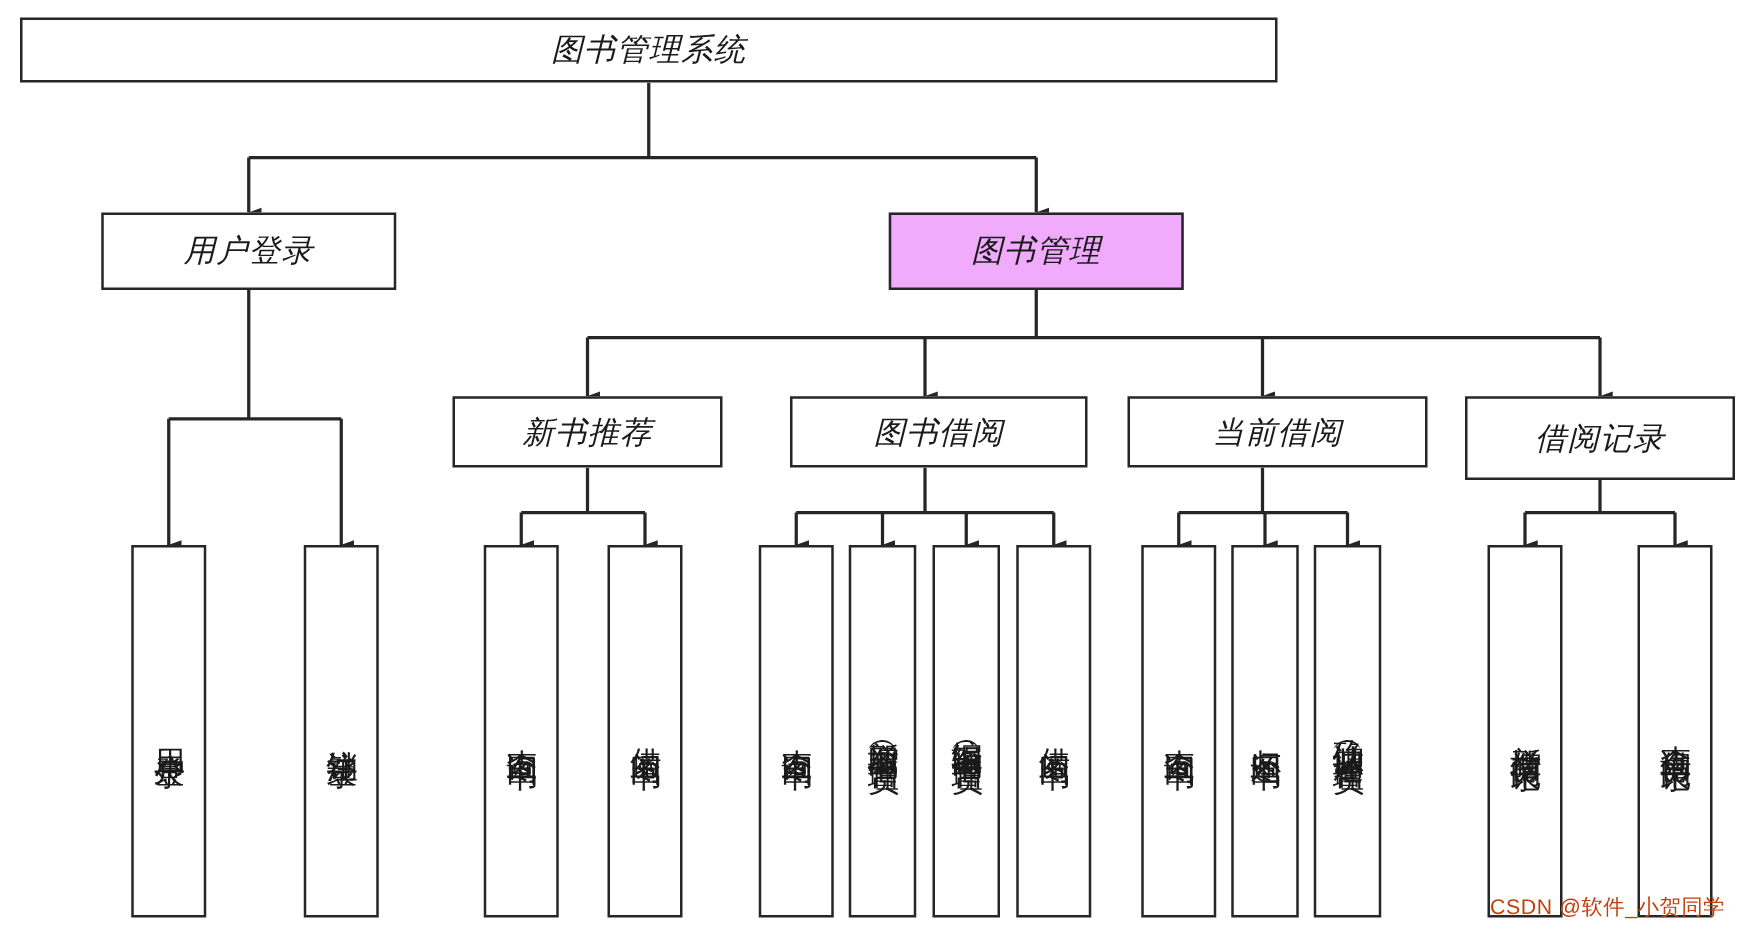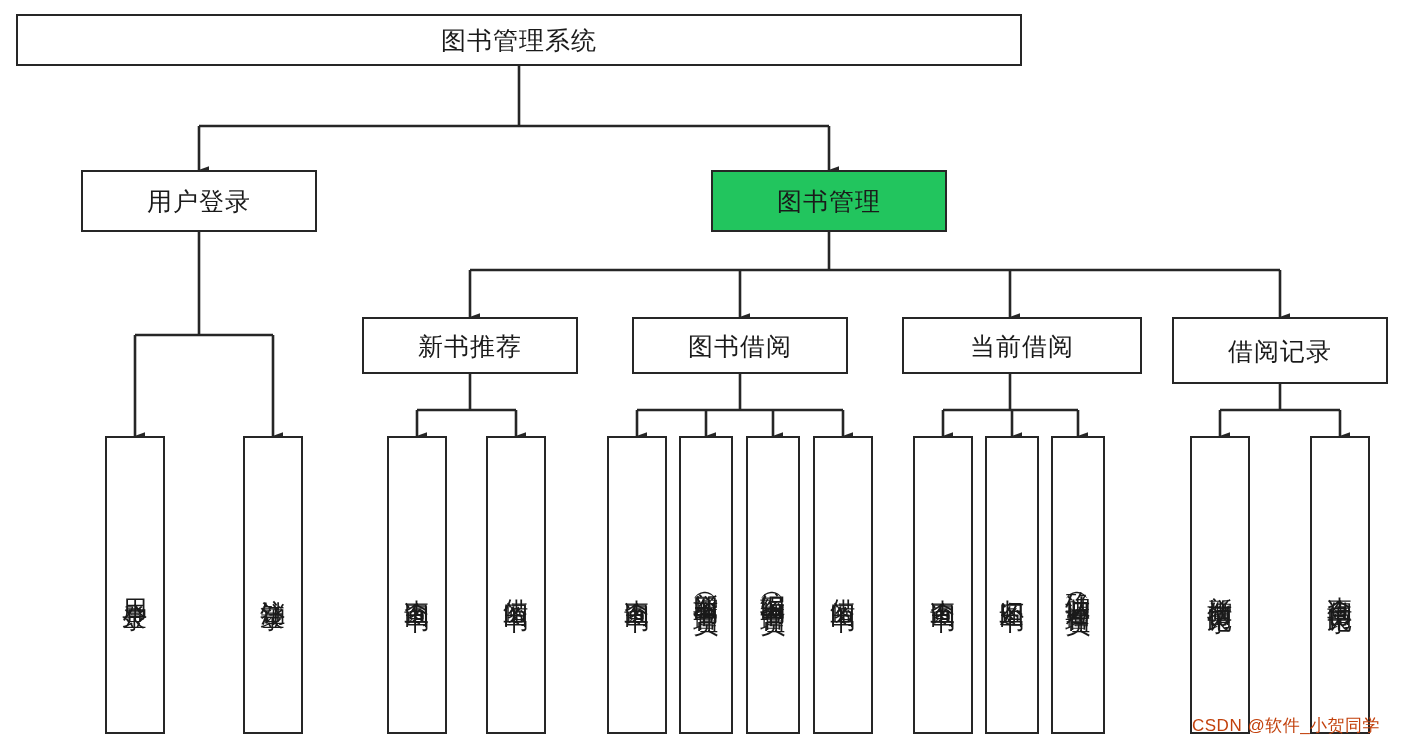--- a/index.html
+++ b/index.html
@@ -32,20 +32,21 @@
     border: 2.5px solid #262626;
     display: flex;
     align-items: center;
     justify-content: center;
     color: #1a1a1a;
   }
   .node.horiz {
     font-size: 25px;
     letter-spacing: 1px;
     line-height: 1.2;
+    font-style: italic;
   }
   .node.vert {
     writing-mode: vertical-rl;
     text-orientation: upright;
     font-size: 25px;
     line-height: 1.22;
     letter-spacing: 3px;
     padding: 6px 0;
     text-align: center;
   }
@@ -112,29 +113,29 @@
   </svg>
 
   <div class="node horiz" style="left: 16px; top: 14px; width: 1006px; height: 52px; border-color: rgb(38, 38, 38); background: rgb(255, 255, 255); color: rgb(26, 26, 26);">
       <span>图书管理系统</span>
     </div>
 
   <div class="node horiz" style="left: 81px; top: 170px; width: 236px; height: 62px; border-color: rgb(38, 38, 38); background: rgb(255, 255, 255); color: rgb(26, 26, 26);">
       <span>用户登录</span>
     </div>
 
-  <div class="node horiz" style="left: 711px; top: 170px; width: 236px; height: 62px; border-color: rgb(38, 38, 38); background: #22c55e; color: rgb(26, 26, 26);">
+  <div class="node horiz" style="left: 711px; top: 170px; width: 236px; height: 62px; border-color: rgb(38, 38, 38); background: #f0abfc; color: rgb(26, 26, 26);">
       <span>图书管理</span>
     </div>
 
   <div class="node horiz" style="left: 362px; top: 317px; width: 216px; height: 57px; border-color: rgb(38, 38, 38); background: rgb(255, 255, 255); color: rgb(26, 26, 26); justify-content: center;">
       <span>新书推荐</span>
     </div>
 
-  <div class="node horiz" style="left: 632px; top: 317px; width: 216px; height: 57px; border-color: rgb(38, 38, 38); background: rgb(255, 255, 255); color: rgb(26, 26, 26);">
+  <div class="node horiz" style="left: 632px; top: 317px; width: 238px; height: 57px; border-color: rgb(38, 38, 38); background: rgb(255, 255, 255); color: rgb(26, 26, 26);">
       <span>图书借阅</span>
     </div>
 
   <div class="node horiz" style="left: 902px; top: 317px; width: 240px; height: 57px; border-color: rgb(38, 38, 38); background: rgb(255, 255, 255); color: rgb(26, 26, 26);">
       <span>当前借阅</span>
     </div>
 
   <div class="node horiz" style="left: 1172px; top: 317px; width: 216px; height: 67px; border-color: rgb(38, 38, 38); background: rgb(255, 255, 255); color: rgb(26, 26, 26);">
       <span>借阅记录</span>
     </div>

